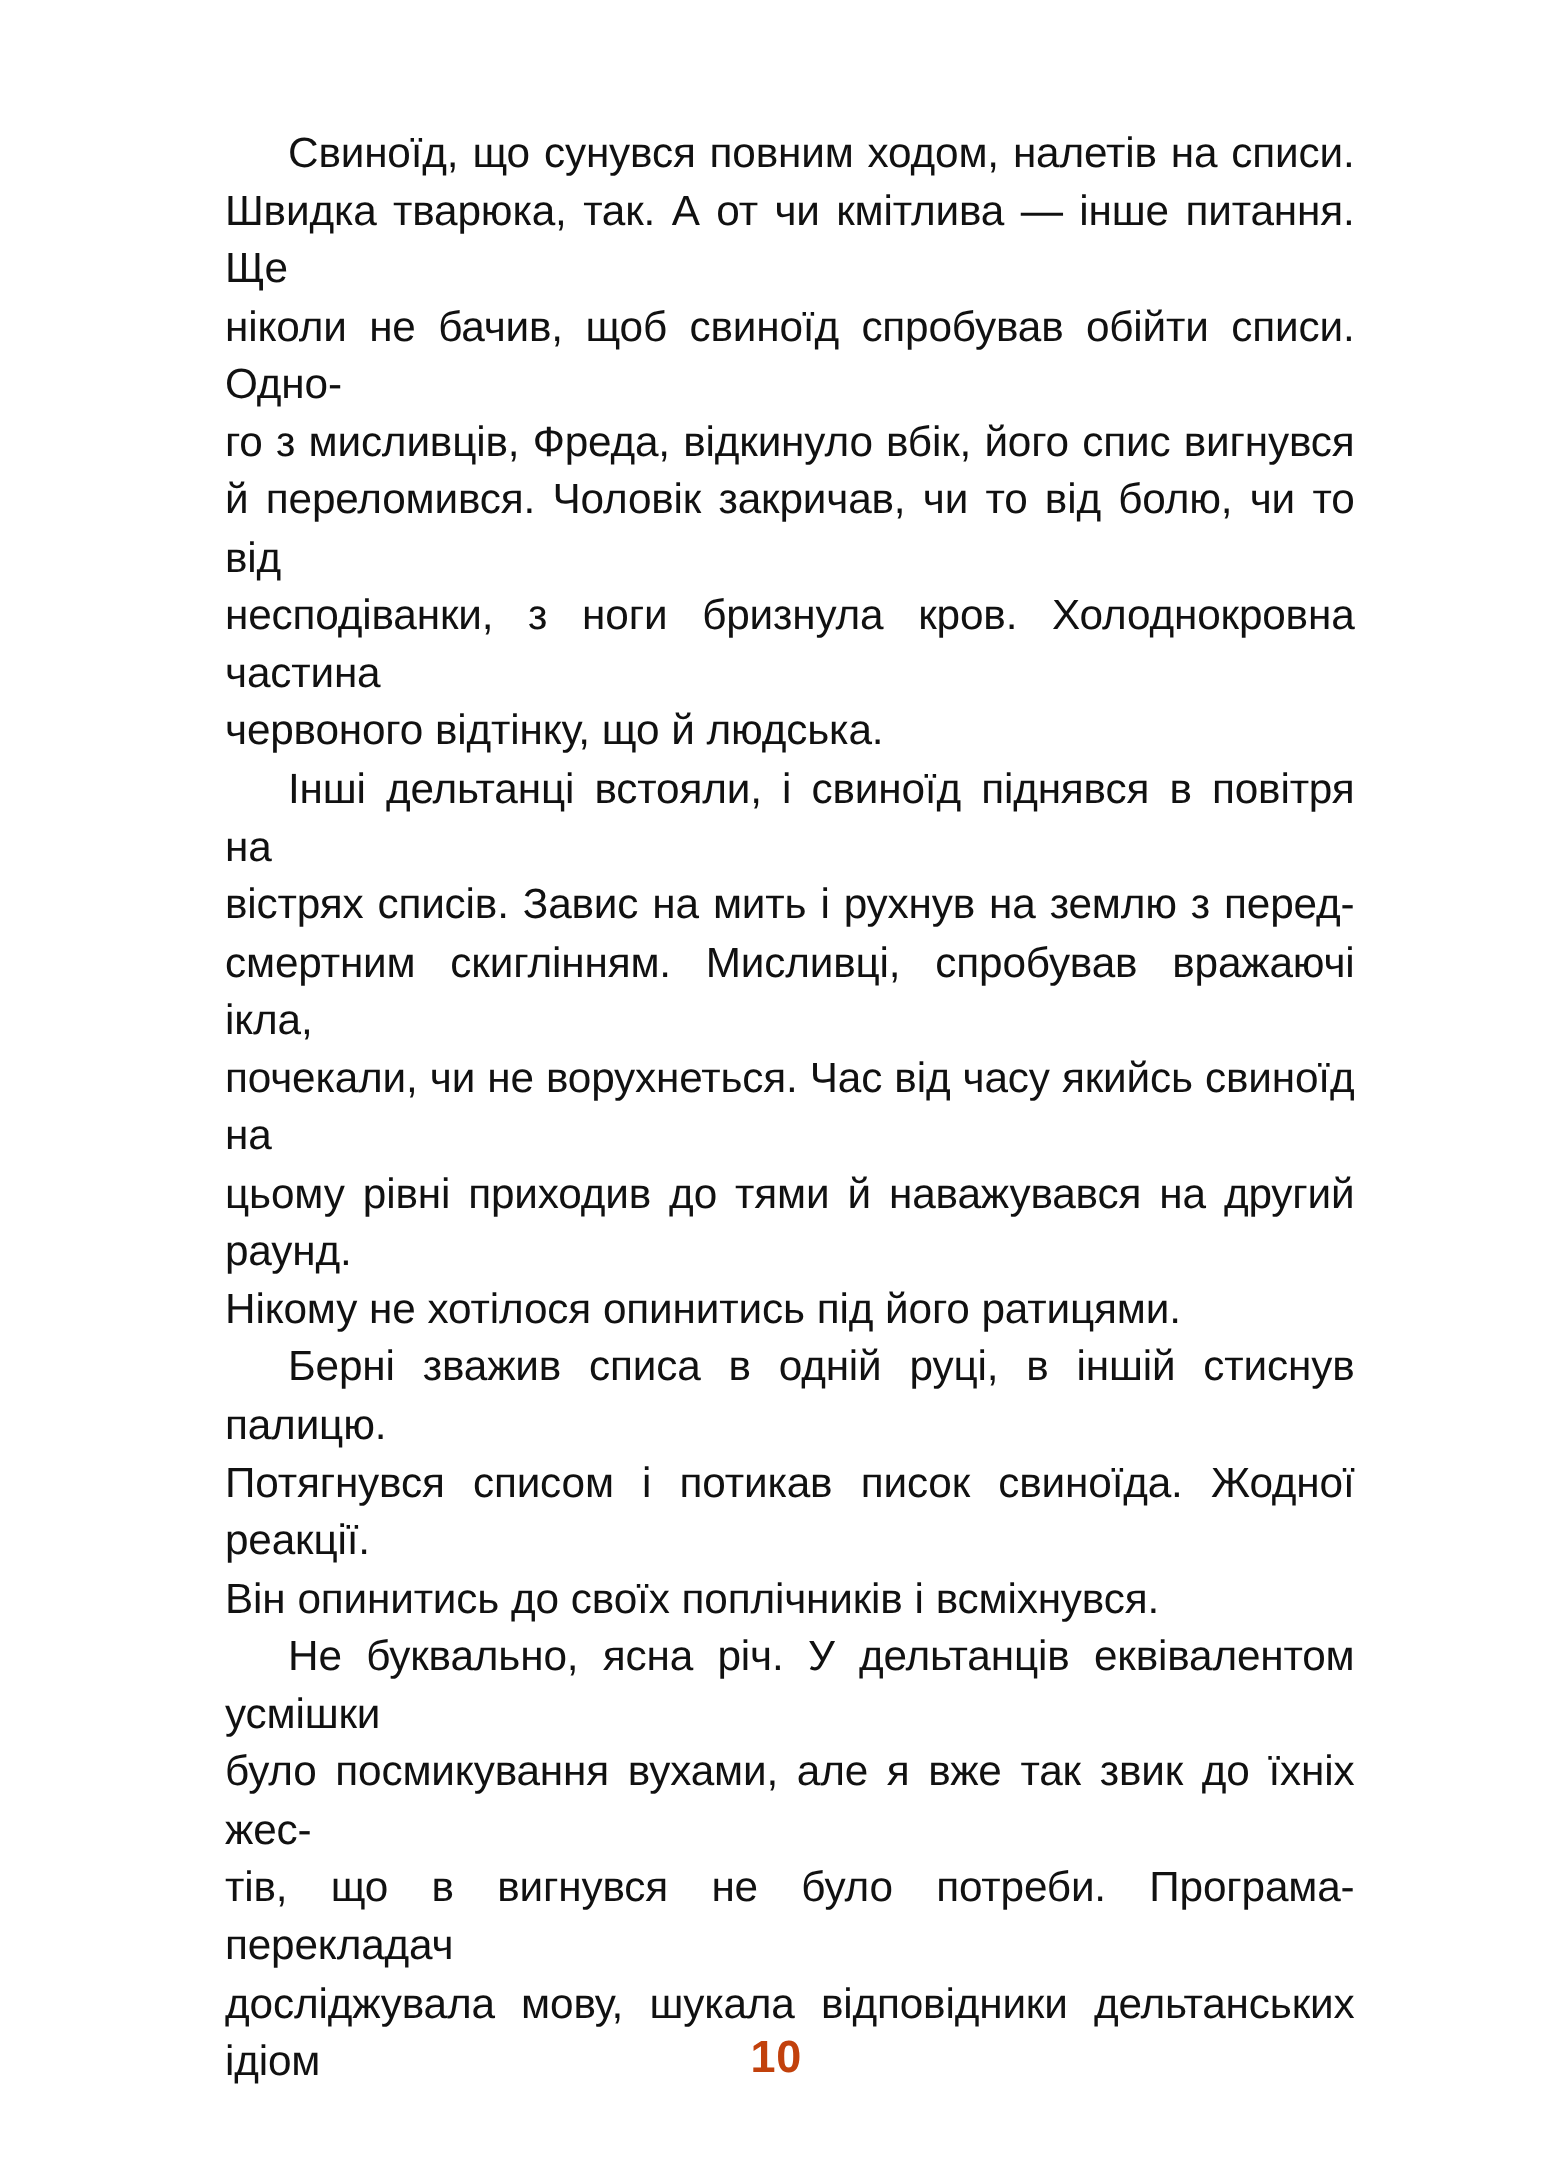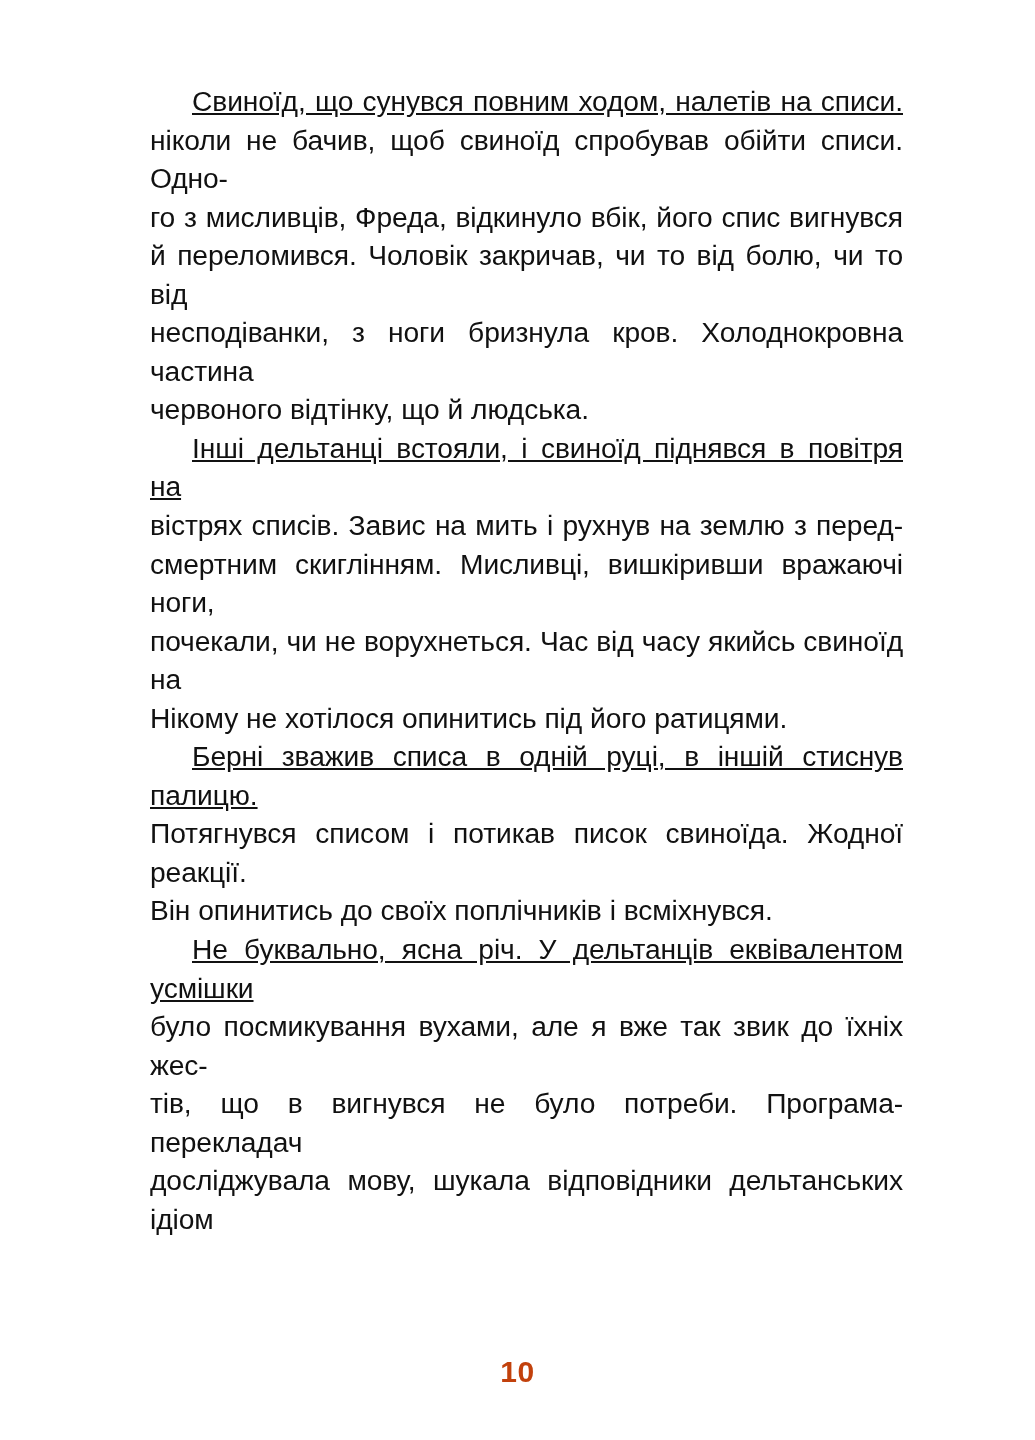--- a/index.html
+++ b/index.html
@@ -43,21 +43,20 @@
     hyphens: manual;
   }
 
   
   .para .ln {
     display: block;
     text-indent: 0;
   }
   .para .ln.first {
     text-indent: 42px;
-    text-decoration: underline;
   }
   .para .ln:not(.last) {
     text-align: justify;
     text-align-last: justify;
   }
   .para .ln.last {
     text-align: center;
     text-align-last: left;
   }
 
@@ -75,32 +74,34 @@
 </style>
 </head>
 <body>
 
 <div class="page">
 
   <div class="text-block">
 
     <p class="para">
       <span class="ln first">Свиноїд, що сунувся повним ходом, налетів на списи.</span>
+      <span class="ln">Швидка тварюка, так. А от чи кмітлива — інше питання. Ще</span>
       <span class="ln">ніколи не бачив, щоб свиноїд спробував обійти списи. Одно-</span>
       <span class="ln">го з мисливців, Фреда, відкинуло вбік, його спис вигнувся</span>
       <span class="ln">й переломився. Чоловік закричав, чи то від болю, чи то від</span>
       <span class="ln">несподіванки, з ноги бризнула кров. Холоднокровна частина</span>
       <span class="ln last">червоного відтінку, що й людська.</span>
     </p>
 
     <p class="para">
       <span class="ln first">Інші дельтанці встояли, і свиноїд піднявся в повітря на</span>
       <span class="ln">вістрях списів. Завис на мить і рухнув на землю з перед-</span>
-      <span class="ln">смертним скиглінням. Мисливці, вишкіривши вражаючі ноги,</span>
+      <span class="ln">смертним скиглінням. Мисливці, спробував вражаючі ікла,</span>
       <span class="ln">почекали, чи не ворухнеться. Час від часу якийсь свиноїд на</span>
+      <span class="ln">цьому рівні приходив до тями й наважувався на другий раунд.</span>
       <span class="ln last">Нікому не хотілося опинитись під його ратицями.</span>
     </p>
 
     <p class="para">
       <span class="ln first">Берні зважив списа в одній руці, в іншій стиснув палицю.</span>
       <span class="ln">Потягнувся списом і потикав писок свиноїда. Жодної реакції.</span>
       <span class="ln last">Він опинитись до своїх поплічників і всміхнувся.</span>
     </p>
 
     <p class="para">

